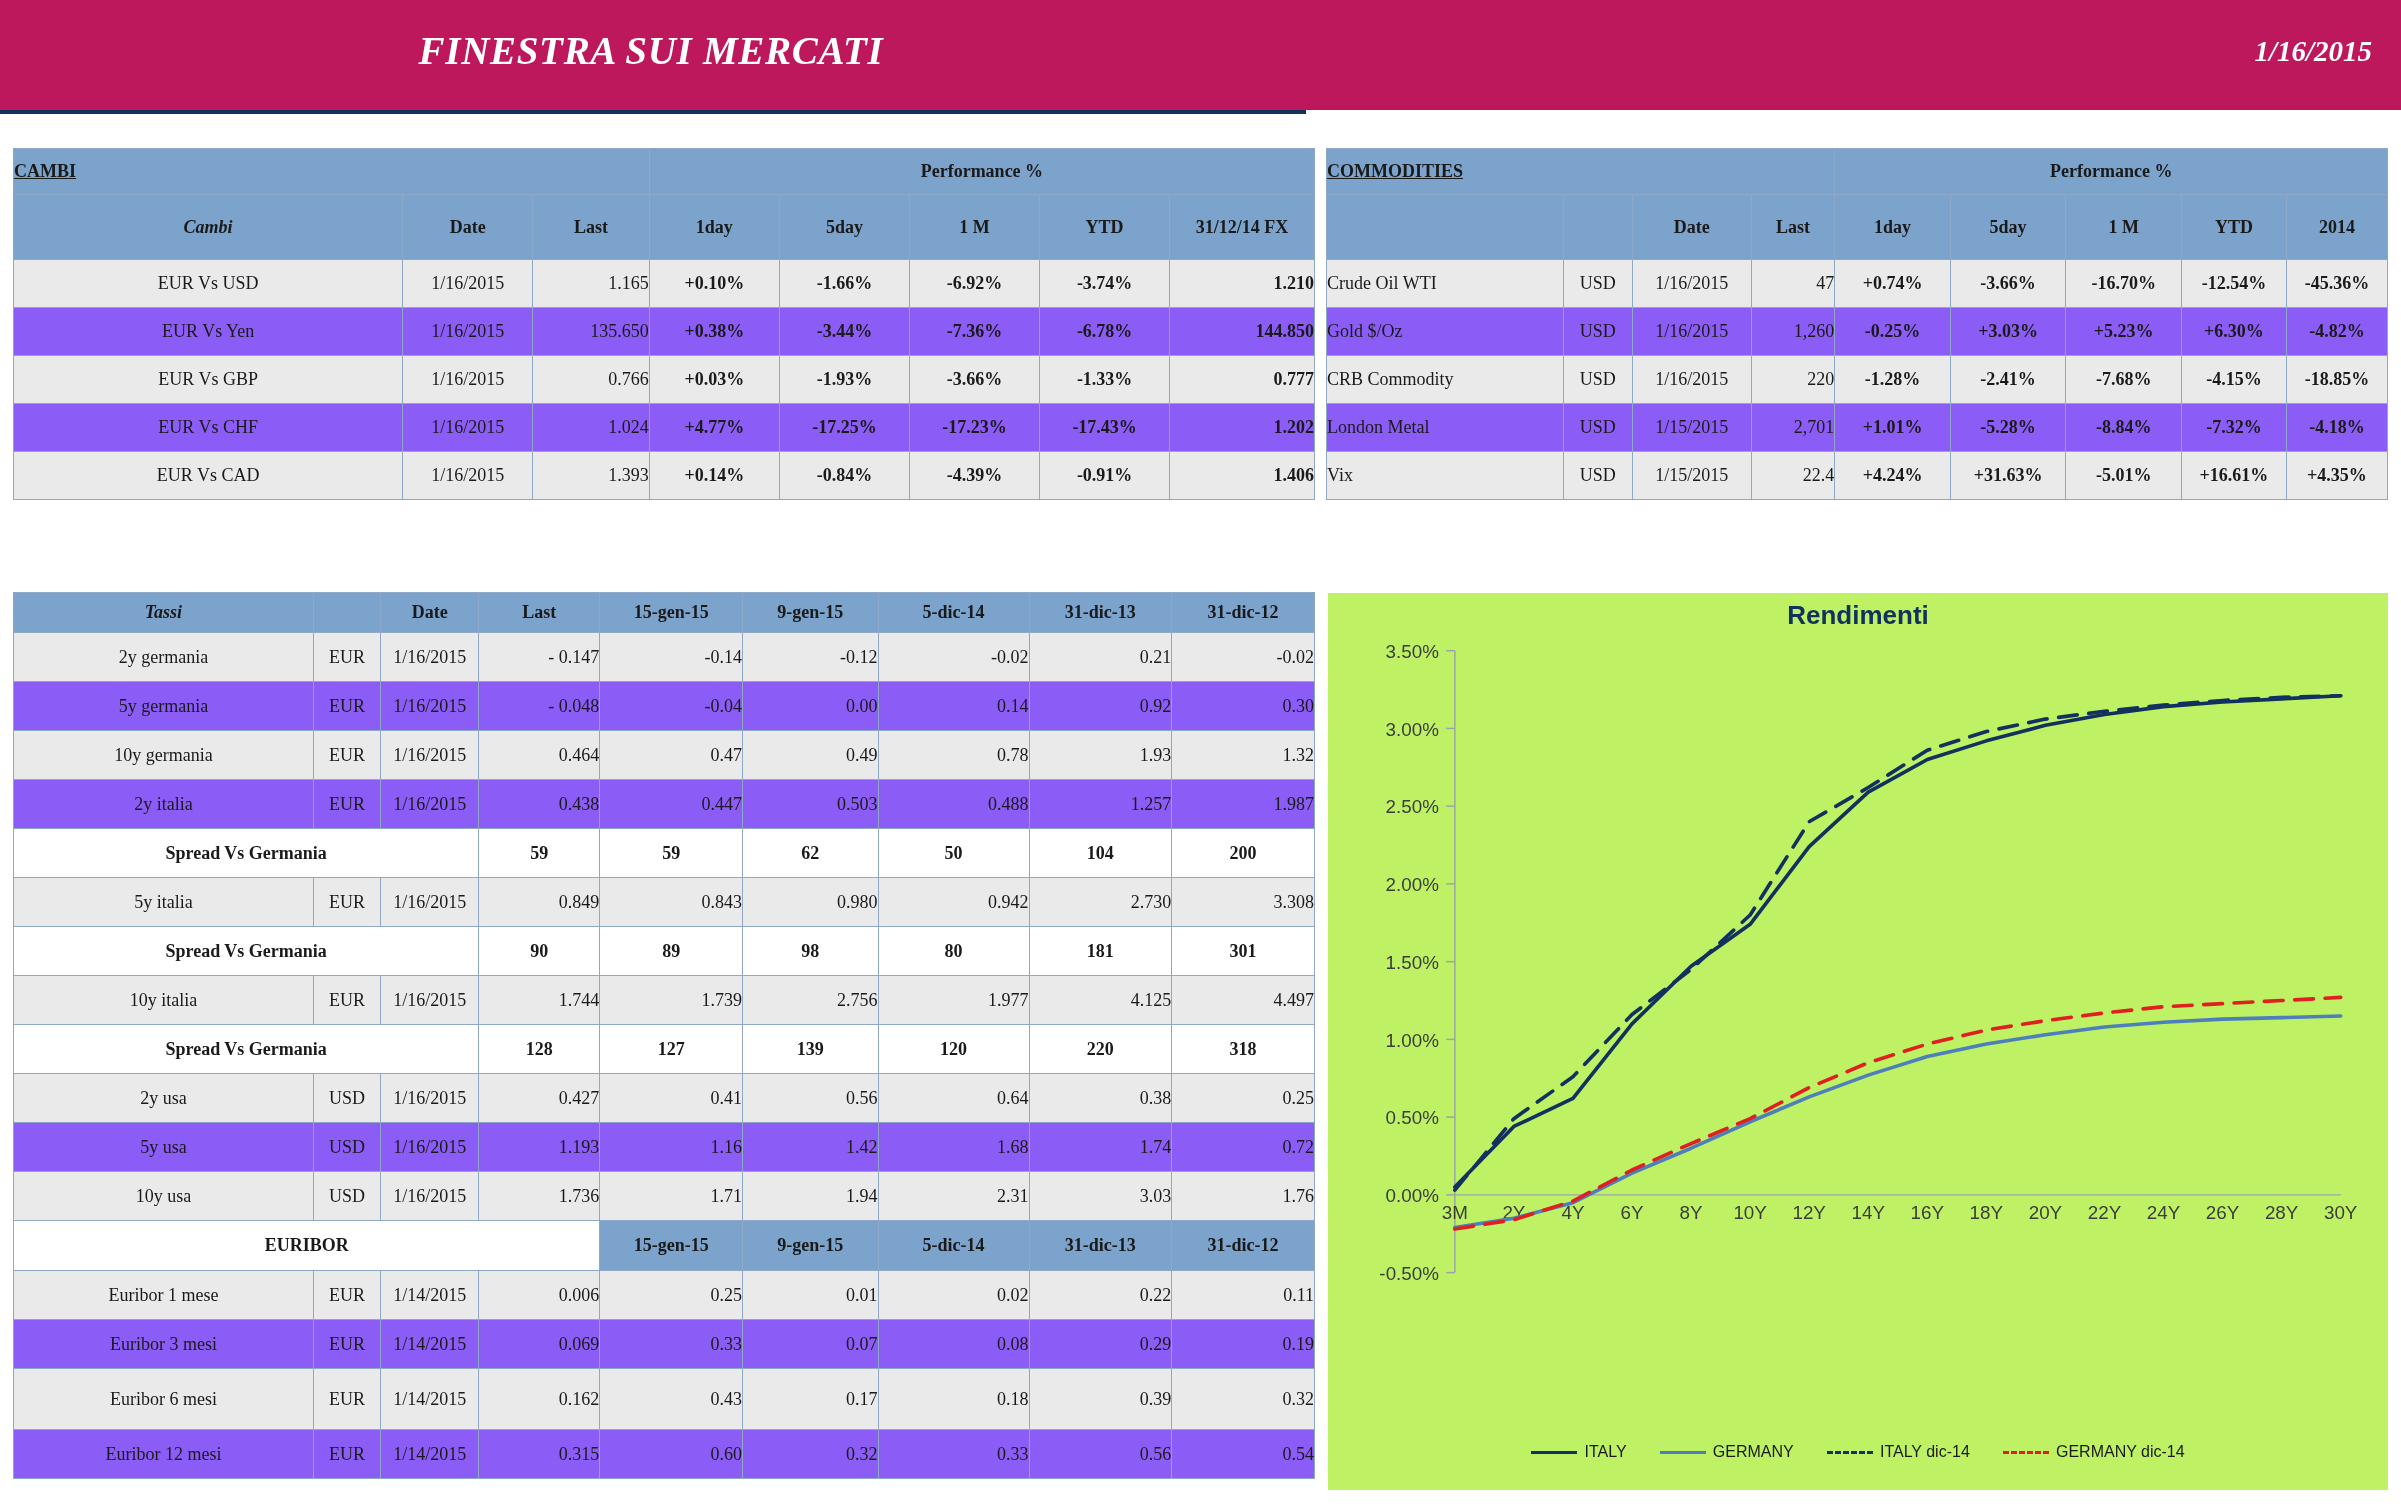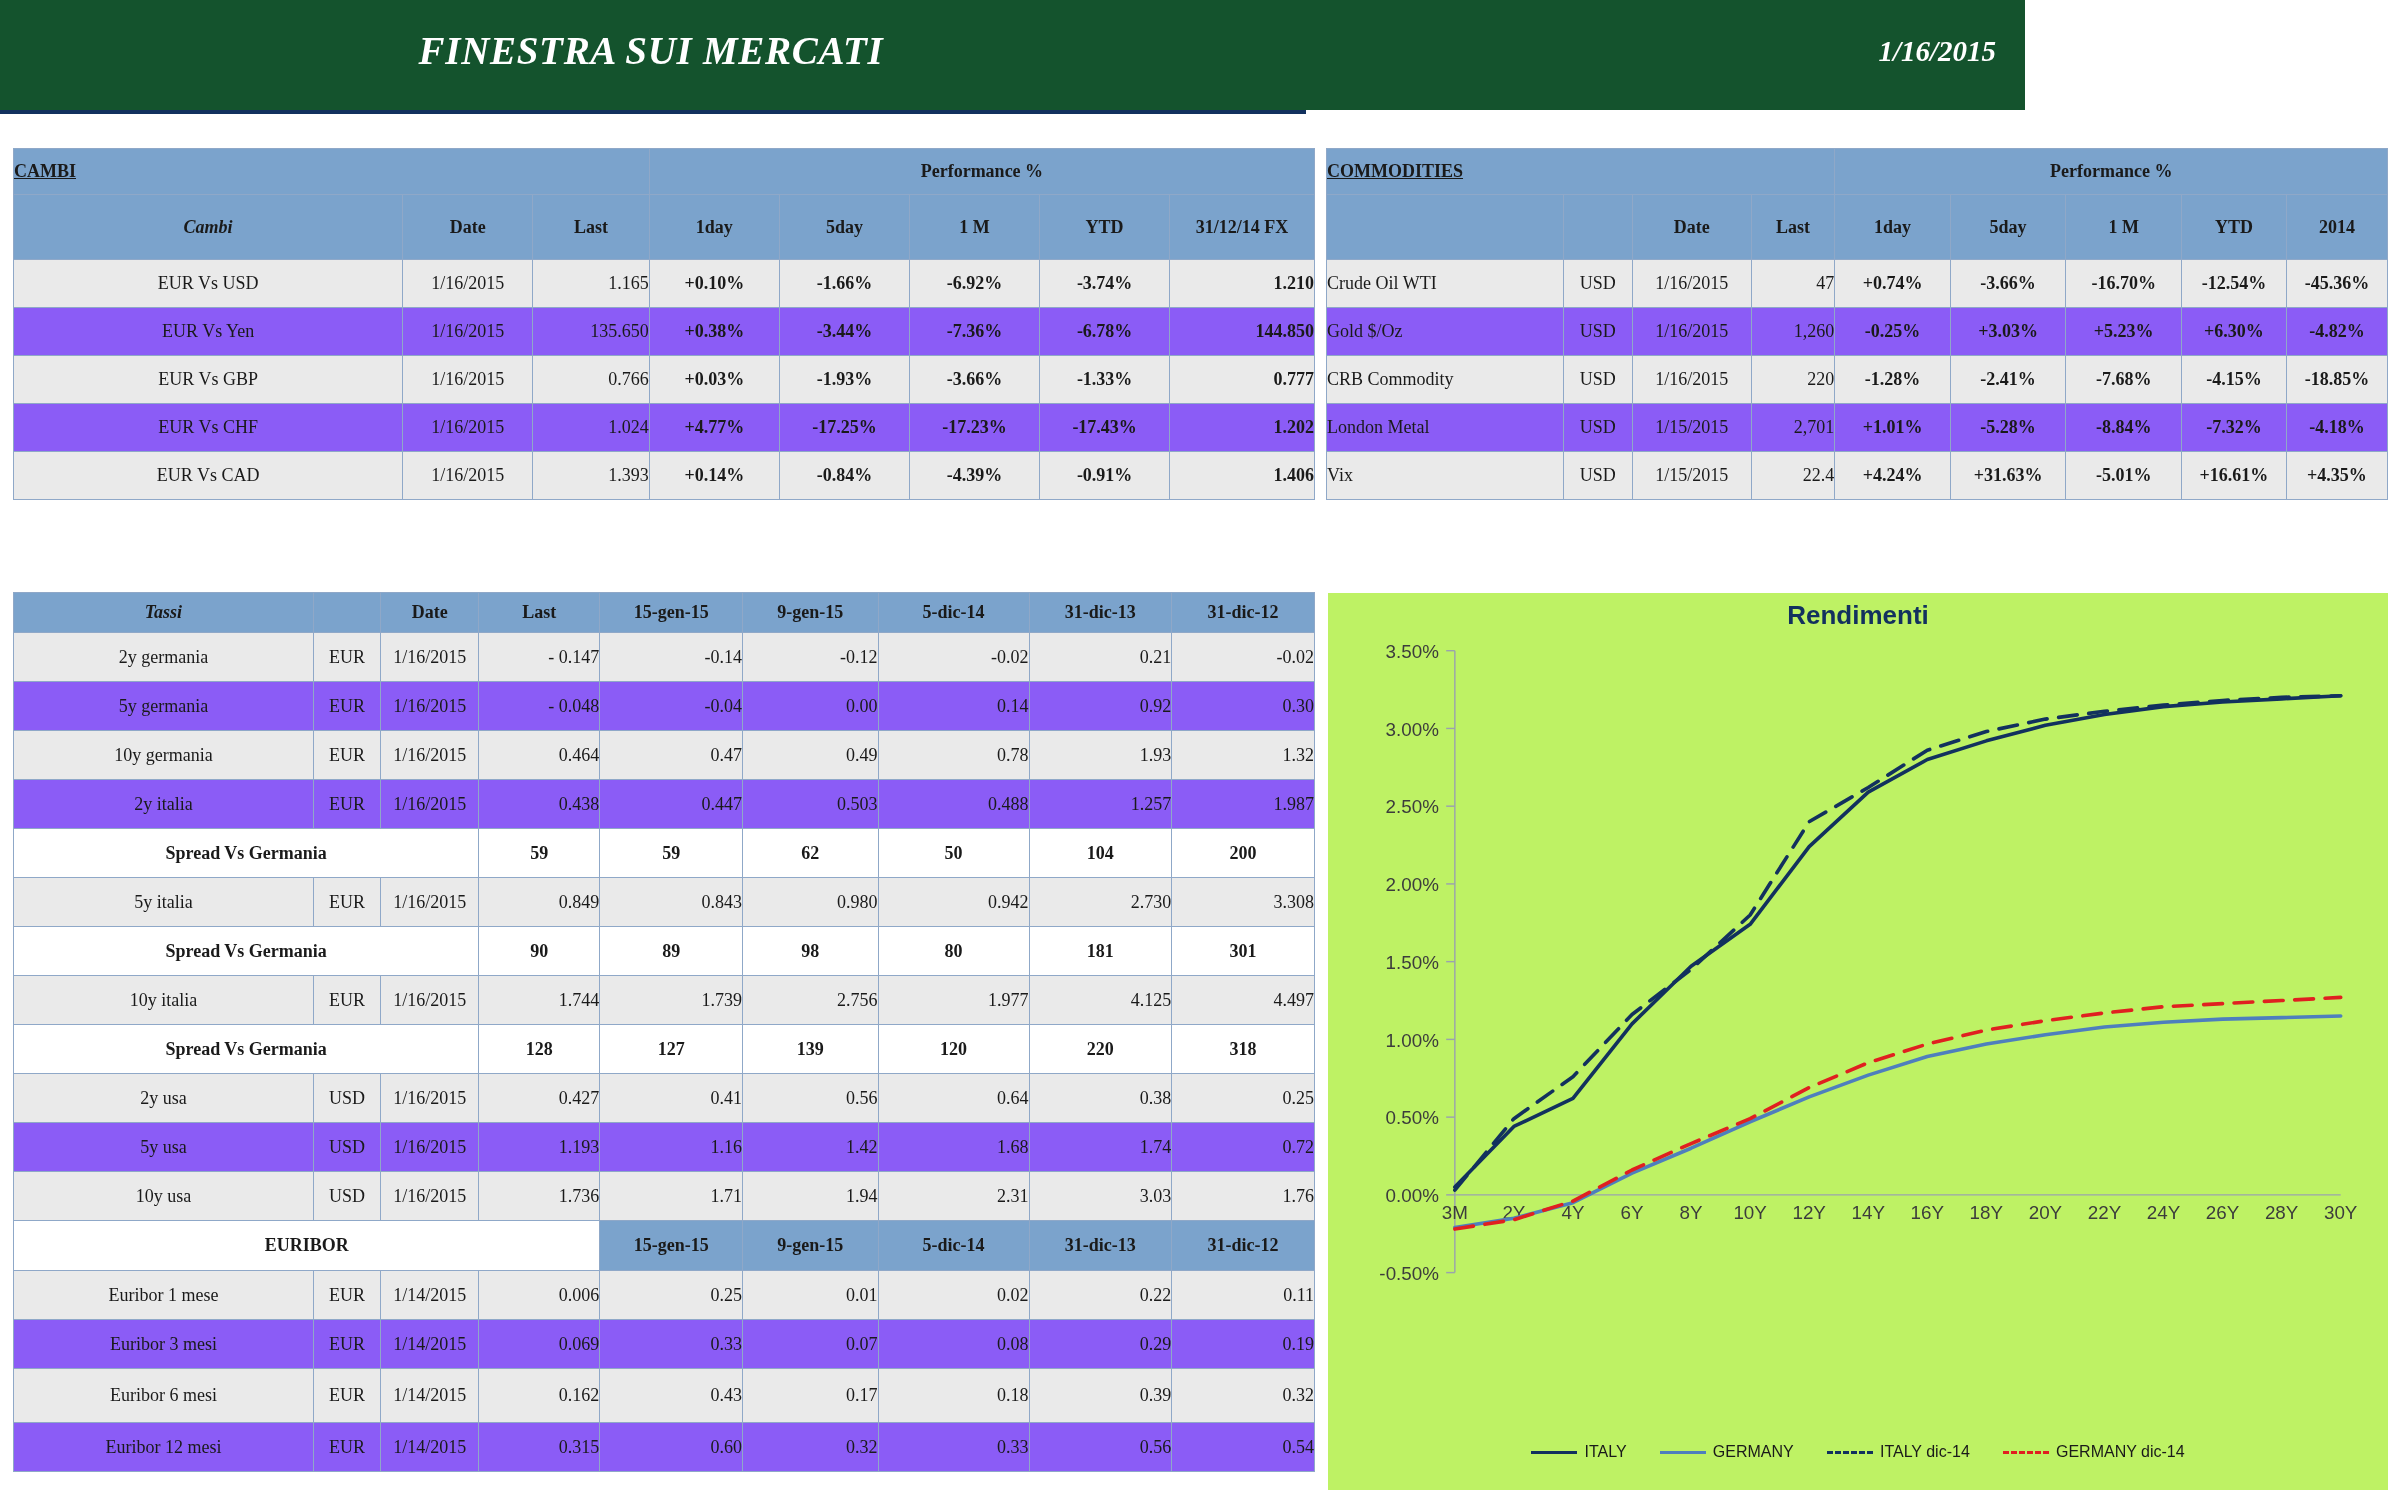--- a/index.html
+++ b/index.html
@@ -6,22 +6,22 @@
   body{
     width:2401px;height:1509px;
     background:#ffffff;
     font-family:"Liberation Serif", serif;
     -webkit-font-smoothing:antialiased;
   }
   .page{position:relative;width:2401px;height:1509px;overflow:hidden;}
 
   
   .header{
-    position:absolute;left:0;top:0;width:2025px;height:110px;
-    background:#14532d;
+    position:absolute;left:0;top:0;width:2401px;height:110px;
+    background:#be185d;
   }
   .header .title{
     position:absolute;left:0;top:27.5px;width:1302px;text-align:center;
     color:#ffffff;font-size:39px;font-style:italic;font-weight:bold;
     font-family:"Liberation Serif", serif;letter-spacing:0.7px;
   }
   .header .date{
     position:absolute;right:29px;top:35px;
     color:#ffffff;font-size:29px;font-style:italic;font-weight:bold;
   }
@@ -423,21 +423,21 @@
         <td class="c">Euribor 3 mesi</td>
         <td class="c">EUR</td>
         <td class="c smaller">1/14/2015</td>
         <td class="r">0.069</td>
         <td class="r">0.33</td>
         <td class="r">0.07</td>
         <td class="r">0.08</td>
         <td class="r">0.29</td>
         <td class="r">0.19</td>
       </tr>
-      <tr class="cell row-alt" style="height:54px;">
+      <tr class="cell row-alt" style="height:61px;">
         <td class="c">Euribor 6 mesi</td>
         <td class="c">EUR</td>
         <td class="c smaller">1/14/2015</td>
         <td class="r">0.162</td>
         <td class="r">0.43</td>
         <td class="r">0.17</td>
         <td class="r">0.18</td>
         <td class="r">0.39</td>
         <td class="r">0.32</td>
       </tr>

